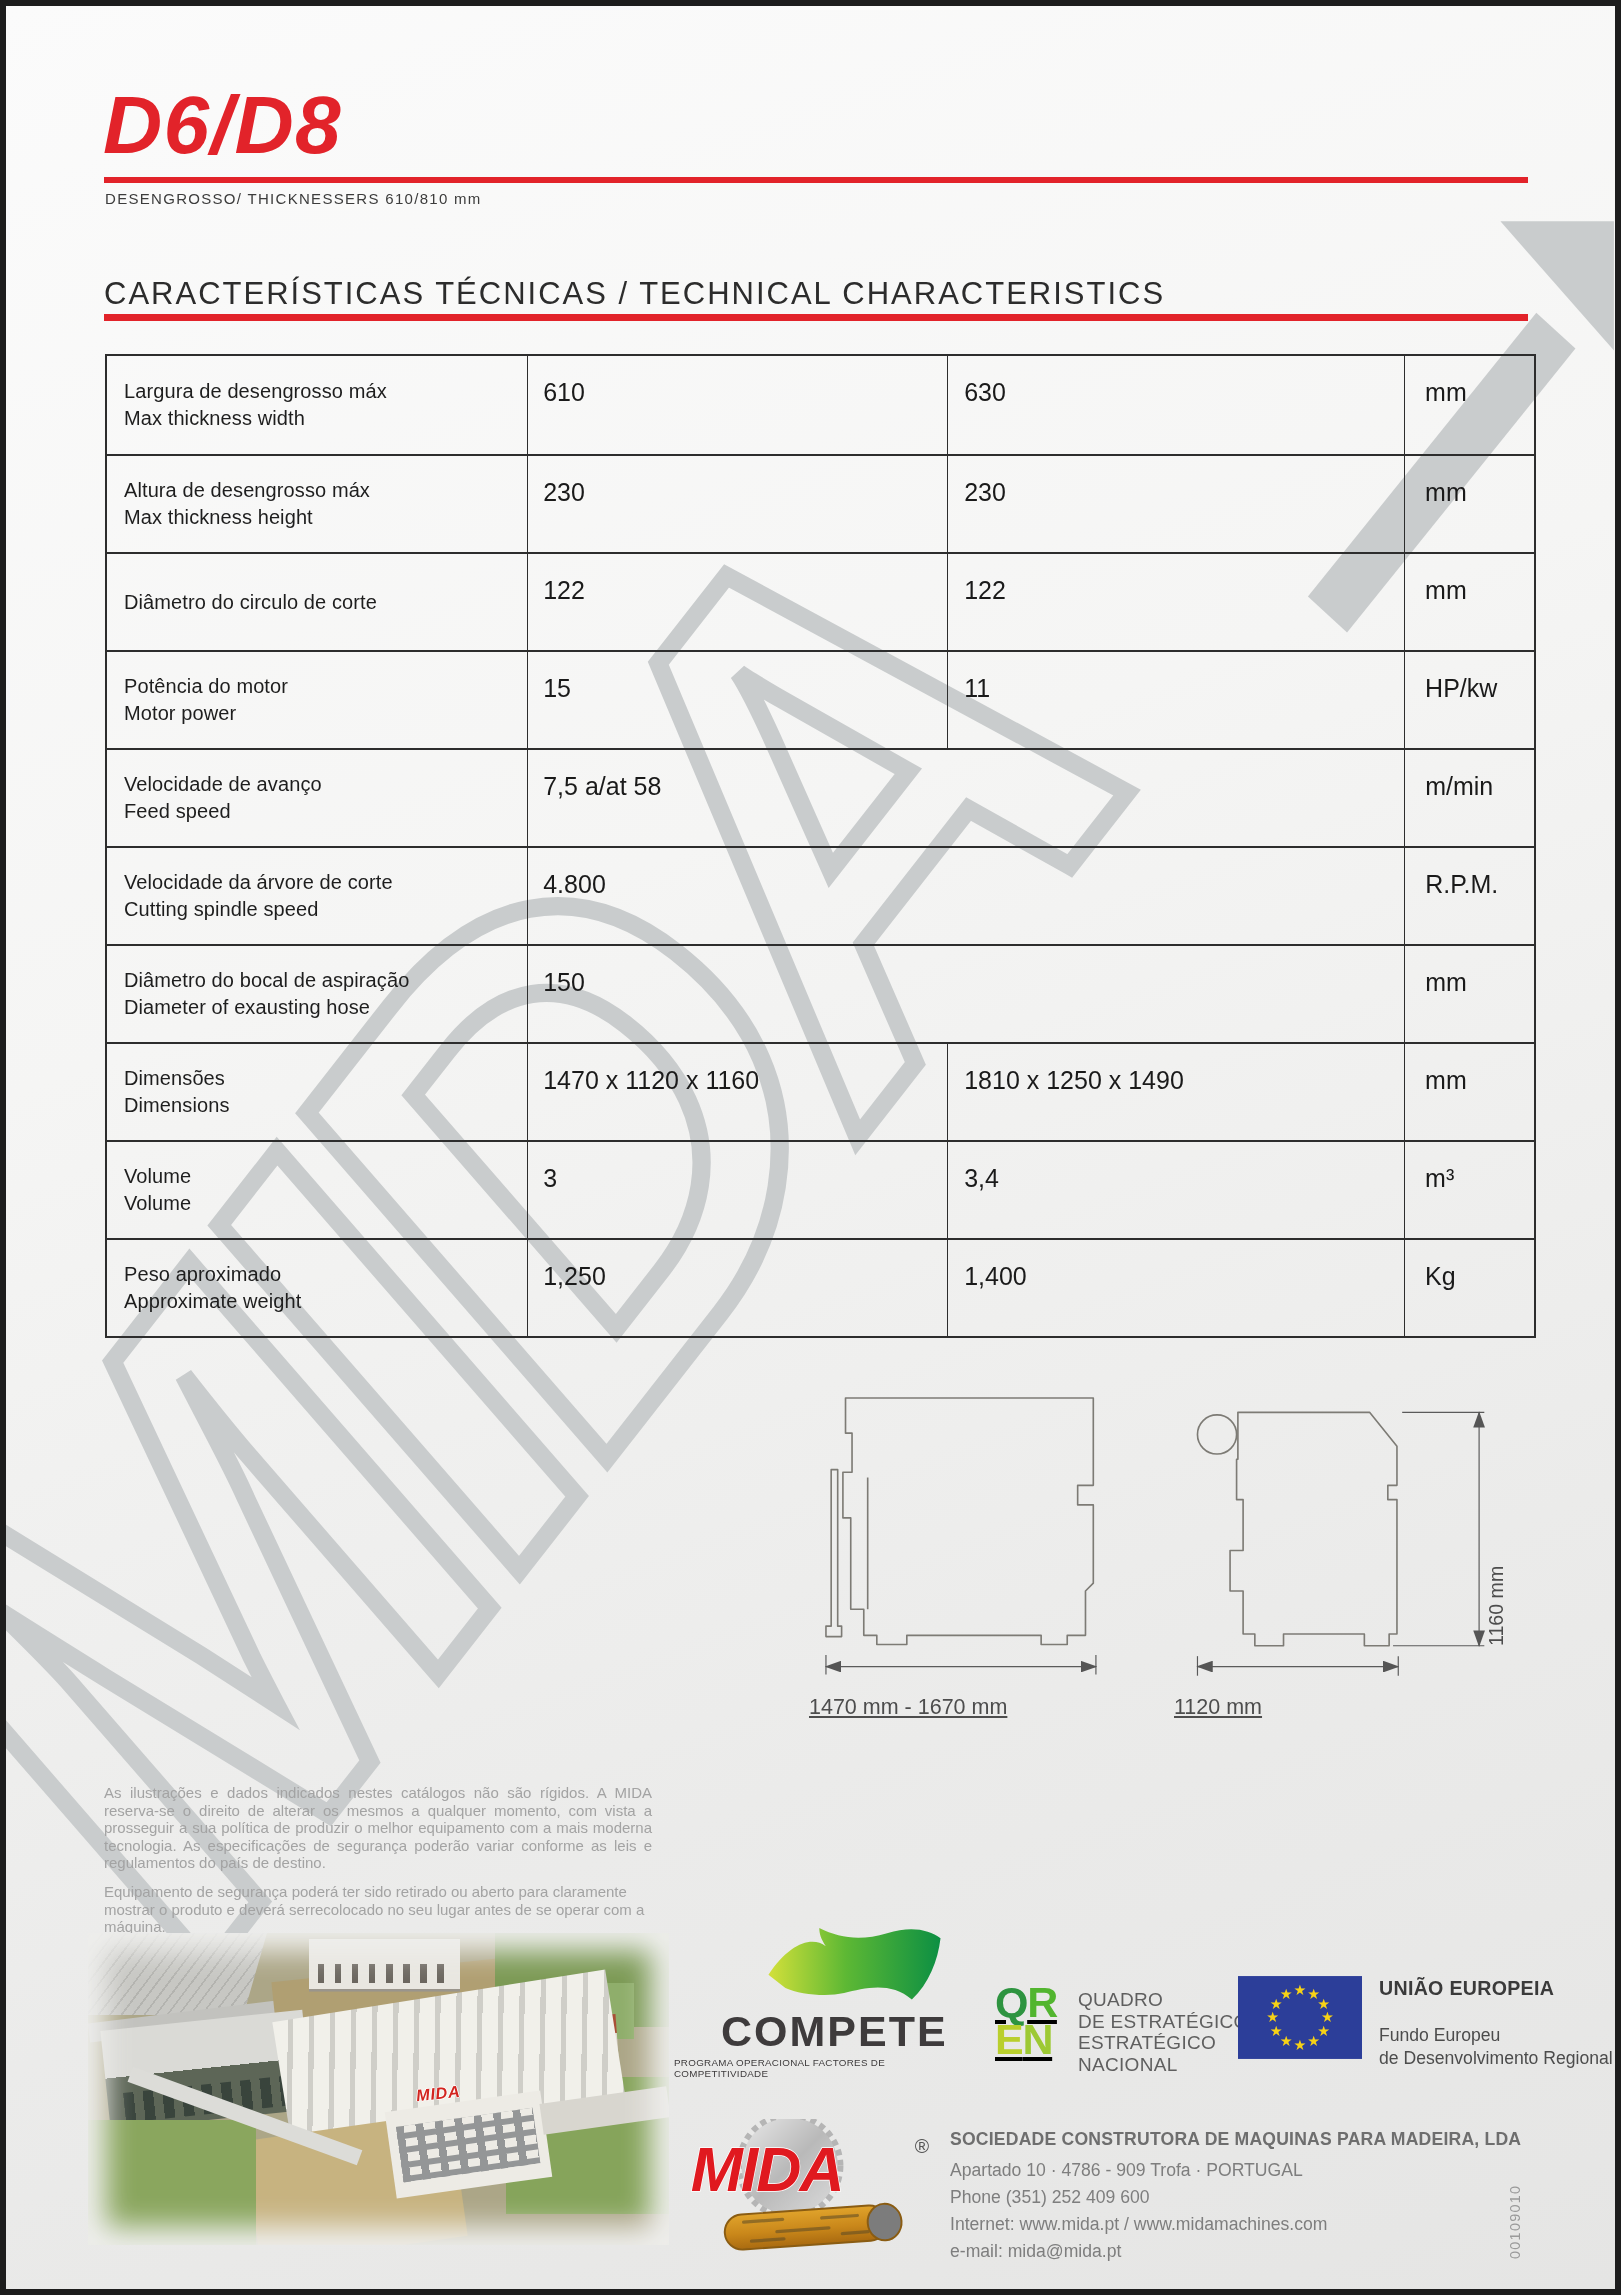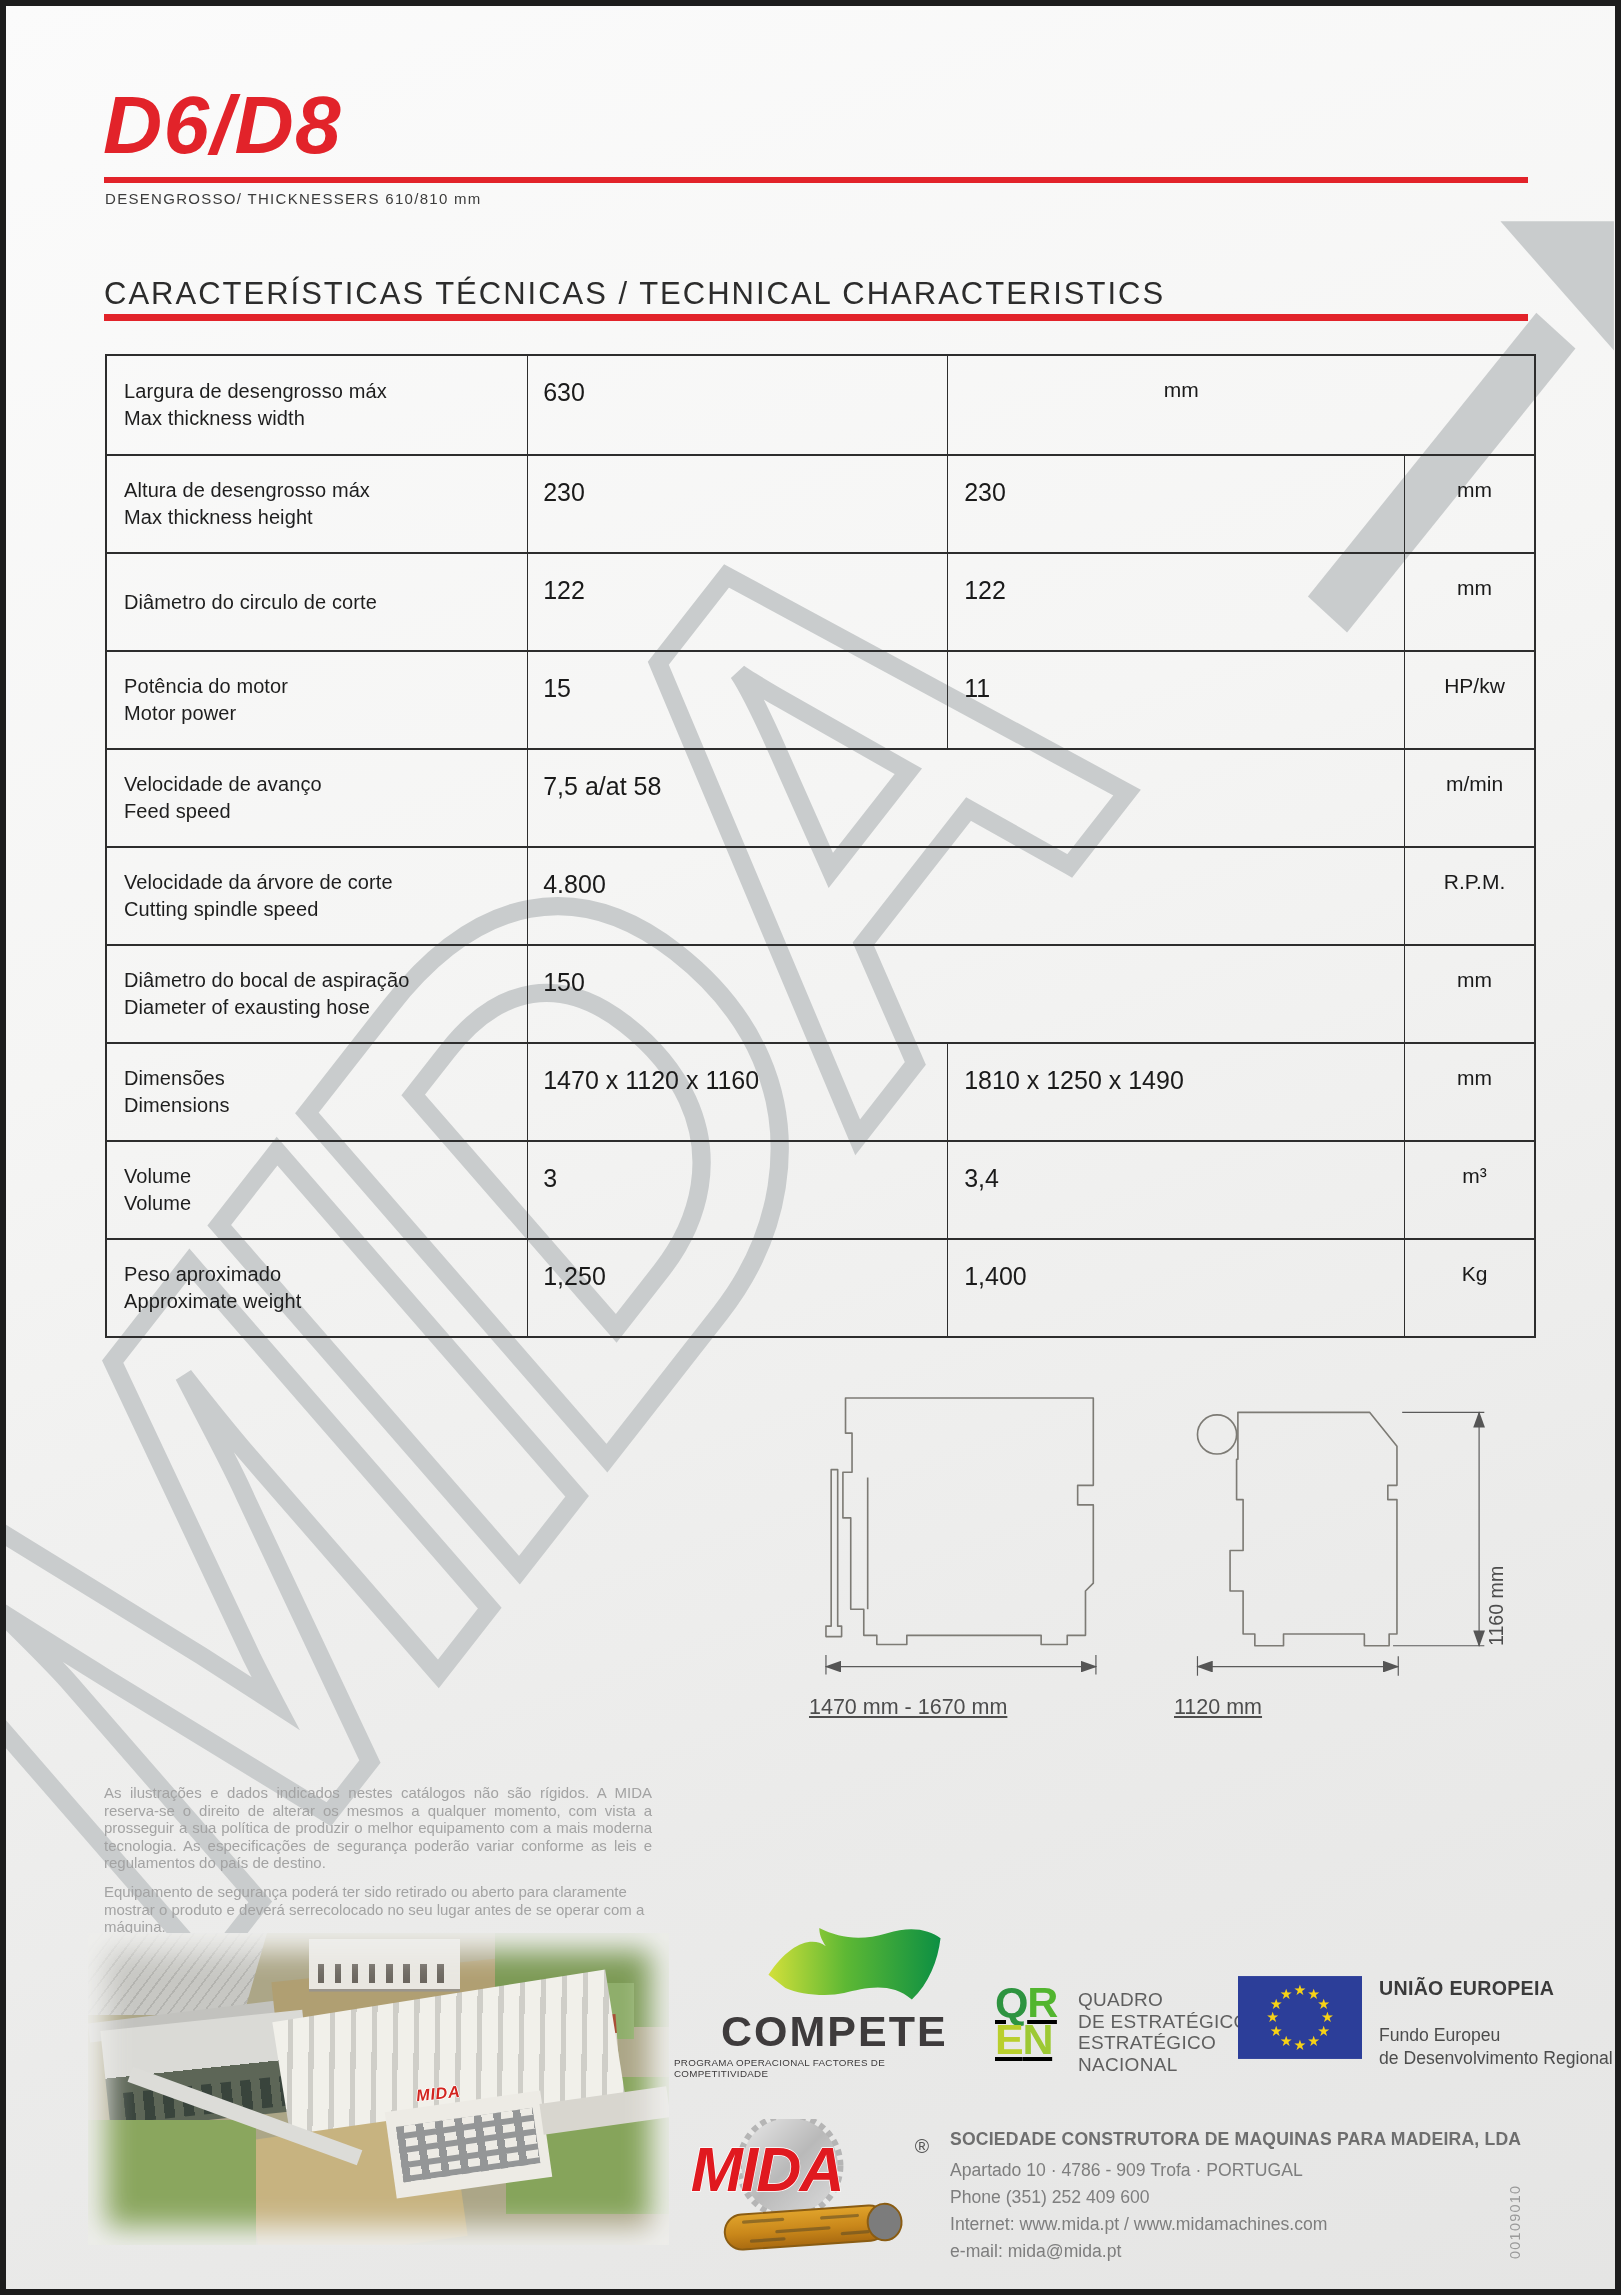--- a/index.html
+++ b/index.html
@@ -32,21 +32,21 @@
     border:2px solid #2d2d2d;box-sizing:border-box;}
   .srow{display:grid;height:98px;border-top:2px solid #2d2d2d;box-sizing:border-box;}
   .srow:first-child{border-top:none;}
   .srow.cols4{grid-template-columns:29.4% 29.5% 32% 9.1%;}
   .srow.cols3{grid-template-columns:29.4% 61.5% 9.1%;}
   .scell{box-sizing:border-box;border-left:1.3px solid #2d2d2d;overflow:hidden;}
   .scell:first-child{border-left:none;}
   .c-label{display:flex;flex-direction:column;justify-content:center;padding-left:17px;}
   .c-label .lab{font-size:20px;line-height:27px;color:#1e1e1e;letter-spacing:0.1px;}
   .c-val{padding:22px 0 0 15.7px;font-size:25px;color:#1a1a1a;}
-  .c-unit{padding:22px 0 0 10px;font-size:21px;color:#1a1a1a;text-align:center;}
+  .c-unit{padding:22px 0 0 20px;font-size:25px;color:#1a1a1a;}
 
   
   .draw{z-index:2;}
   .mline{fill:none;stroke:#7d7b75;stroke-width:2.5;stroke-linejoin:round;}
   .dim{stroke:#5a5a5a;stroke-width:1.8;fill:none;}
   .dim-label{font-size:21.5px;color:#4d4d4d;z-index:2;text-decoration:underline;}
   .dim-label-v{left:1479px;top:1640px;font-size:19.6px;color:#4d4d4d;
     transform:rotate(-90deg);transform-origin:top left;width:209px;z-index:2;}
 
   
@@ -133,20 +133,21 @@
   <div class="abs sec-head">CARACTERÍSTICAS TÉCNICAS / TECHNICAL CHARACTERISTICS</div>
   <div class="abs sec-rule"></div>
 
   <div class="abs spec-table">
 
     <div class="srow cols4">
       <div class="scell c-label">
         <span class="lab">Largura de desengrosso máx</span>
         <span class="lab">Max thickness width</span>
       </div>
+      <div class="scell c-val">610</div>
       <div class="scell c-val">630</div>
       <div class="scell c-unit">mm</div>
     </div>
 
     <div class="srow cols4">
       <div class="scell c-label">
         <span class="lab">Altura de desengrosso máx</span>
         <span class="lab">Max thickness height</span>
       </div>
       <div class="scell c-val">230</div>

